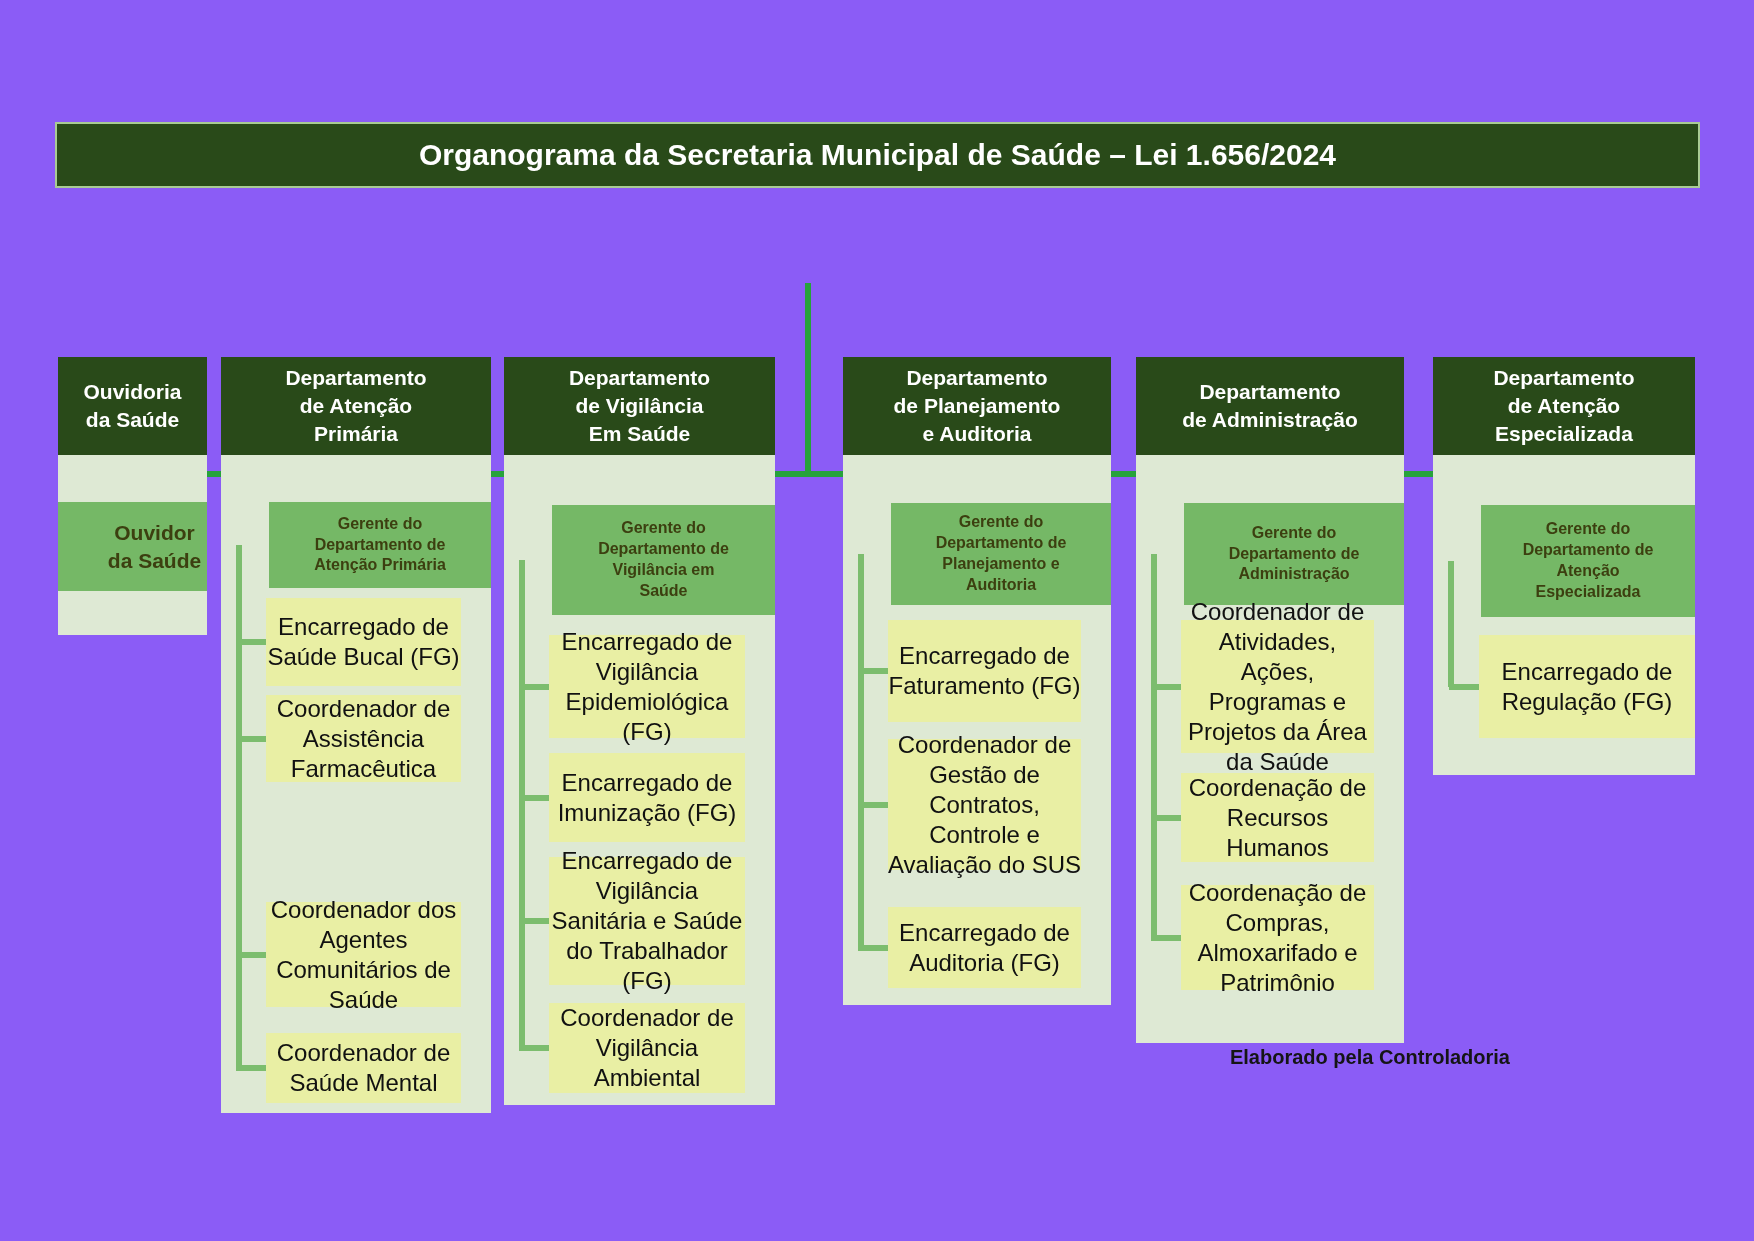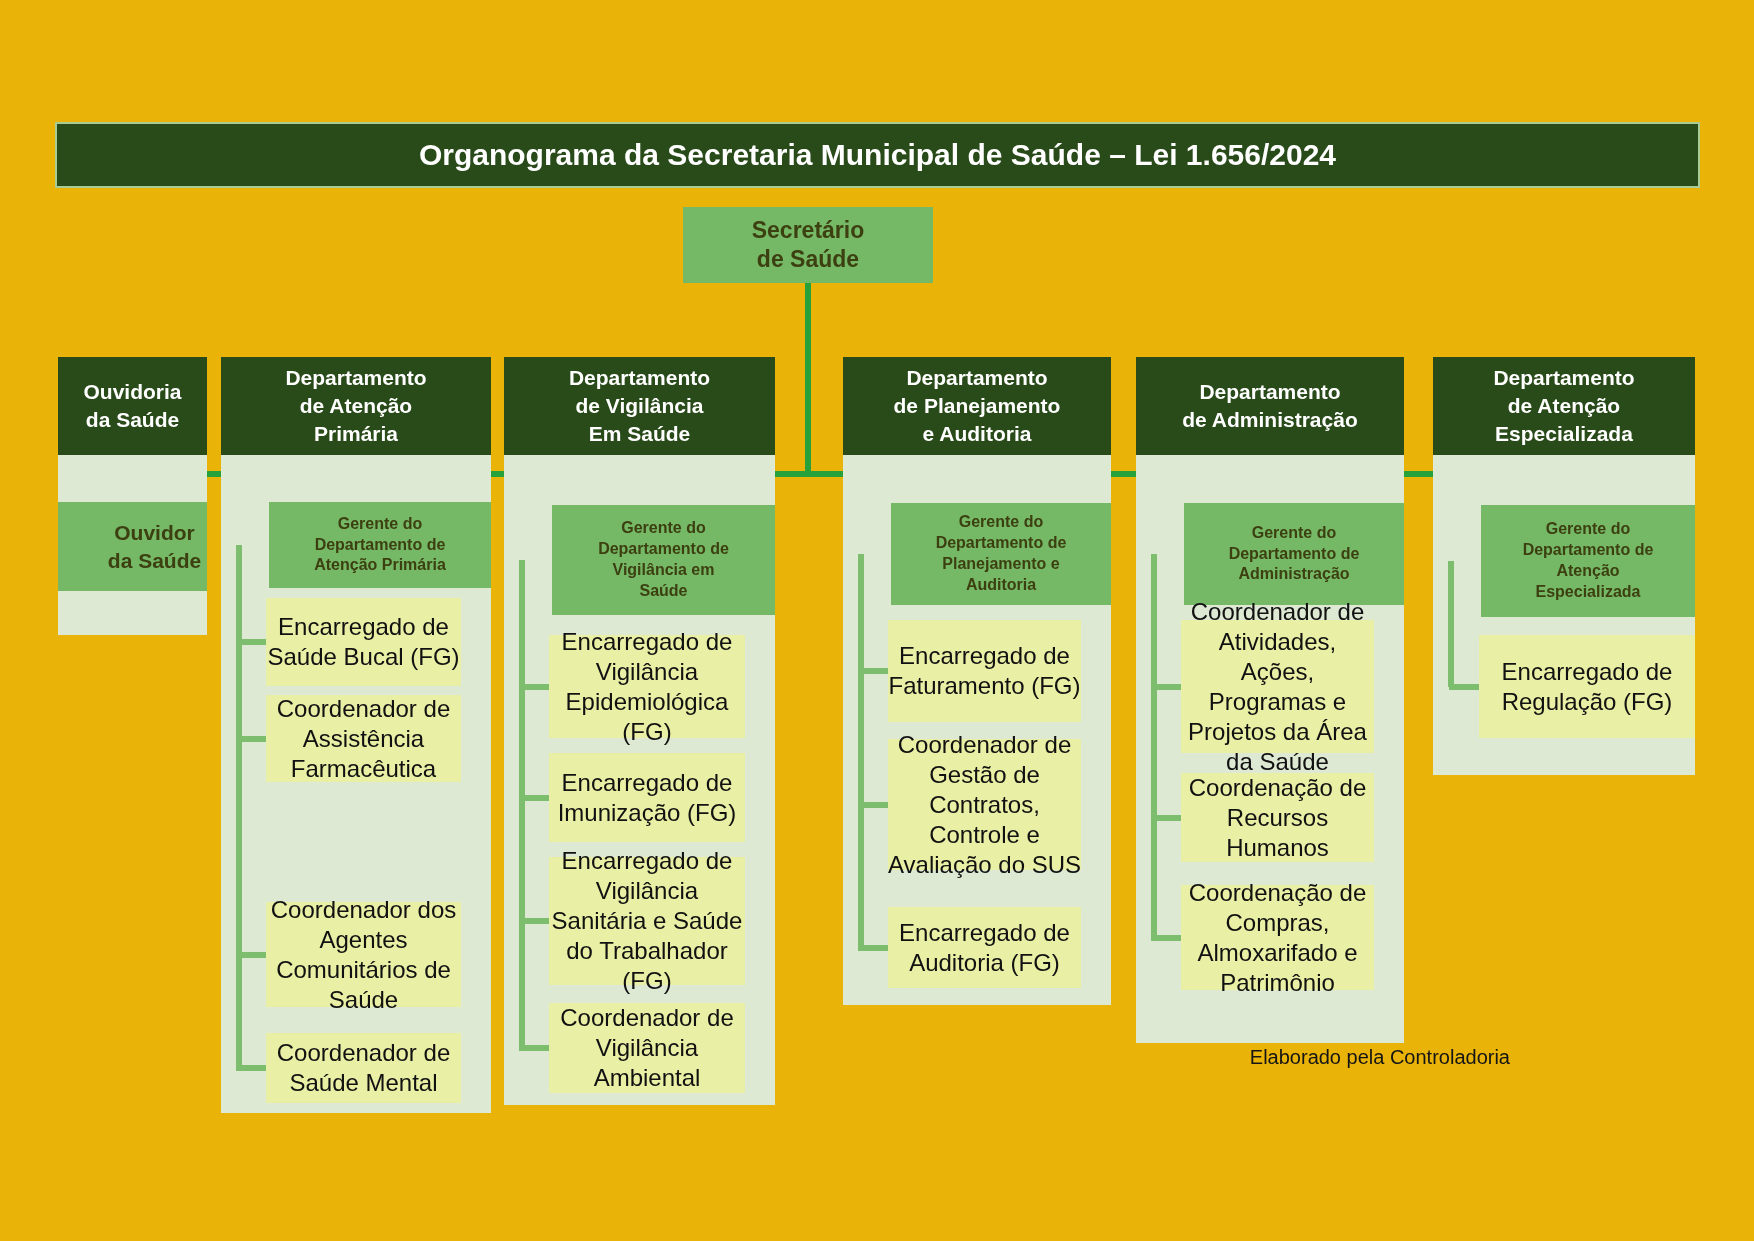--- a/index.html
+++ b/index.html
@@ -1,16 +1,16 @@
 <!DOCTYPE html>
 <html><head>
 <meta charset="utf-8">
 <style>
   html,body{margin:0;padding:0;background:#ffffff;font-family:"Liberation Sans",sans-serif;}
-  #canvas{position:relative;width:1754px;height:1241px;background:#eab308;overflow:hidden;}
+  #canvas{position:relative;width:1754px;height:1241px;background:#8b5cf6;overflow:hidden;}
   .box{display:flex;align-items:center;justify-content:center;text-align:center;white-space:pre-line;box-sizing:border-box;}
 
   
   .title-bar{position:absolute;left:55px;top:122px;width:1645px;height:66px;background:#294a19;
     border:2px solid #a9cb94;color:#ffffff;font-weight:bold;font-size:30px;}
 
   
   .root{position:absolute;left:683px;top:207px;width:250px;height:76px;background:#75b866;
     color:#3c3f10;font-weight:bold;font-size:23px;line-height:1.25;}
 
@@ -63,30 +63,28 @@
   .col6 .i0{top:180px;height:103px}
 
   .bracket{position:absolute;left:15px;width:6px;background:#7cbd6e;}
   .col2 .bracket{top:90px;height:523px}
   .col3 .bracket{top:105px;height:488px}
   .col4 .bracket{top:99px;height:394px}
   .col5 .bracket{top:99px;height:384px}
   .col6 .bracket{top:106px;height:126px}
 
   .credit{position:absolute;left:1210px;top:1046px;width:300px;color:#151515;
-    font-weight:normal;font-size:20px;text-align:right;white-space:nowrap;}
+    font-weight:bold;font-size:20px;text-align:right;white-space:nowrap;}
 </style>
 </head>
 <body>
 
 <div id="canvas">
   <div class="title-bar box">Organograma da Secretaria Municipal de Saúde – Lei 1.656/2024</div>
 
-  <div class="root box">Secretário
-de Saúde</div>
 
   <div class="conn main-drop"></div>
   <div class="conn trunk"></div>
   <div class="conn drop d1"></div>
   <div class="conn drop d2"></div>
   <div class="conn drop d3"></div>
   <div class="conn drop d4"></div>
   <div class="conn drop d5"></div>
   <div class="conn drop d6"></div>
 

